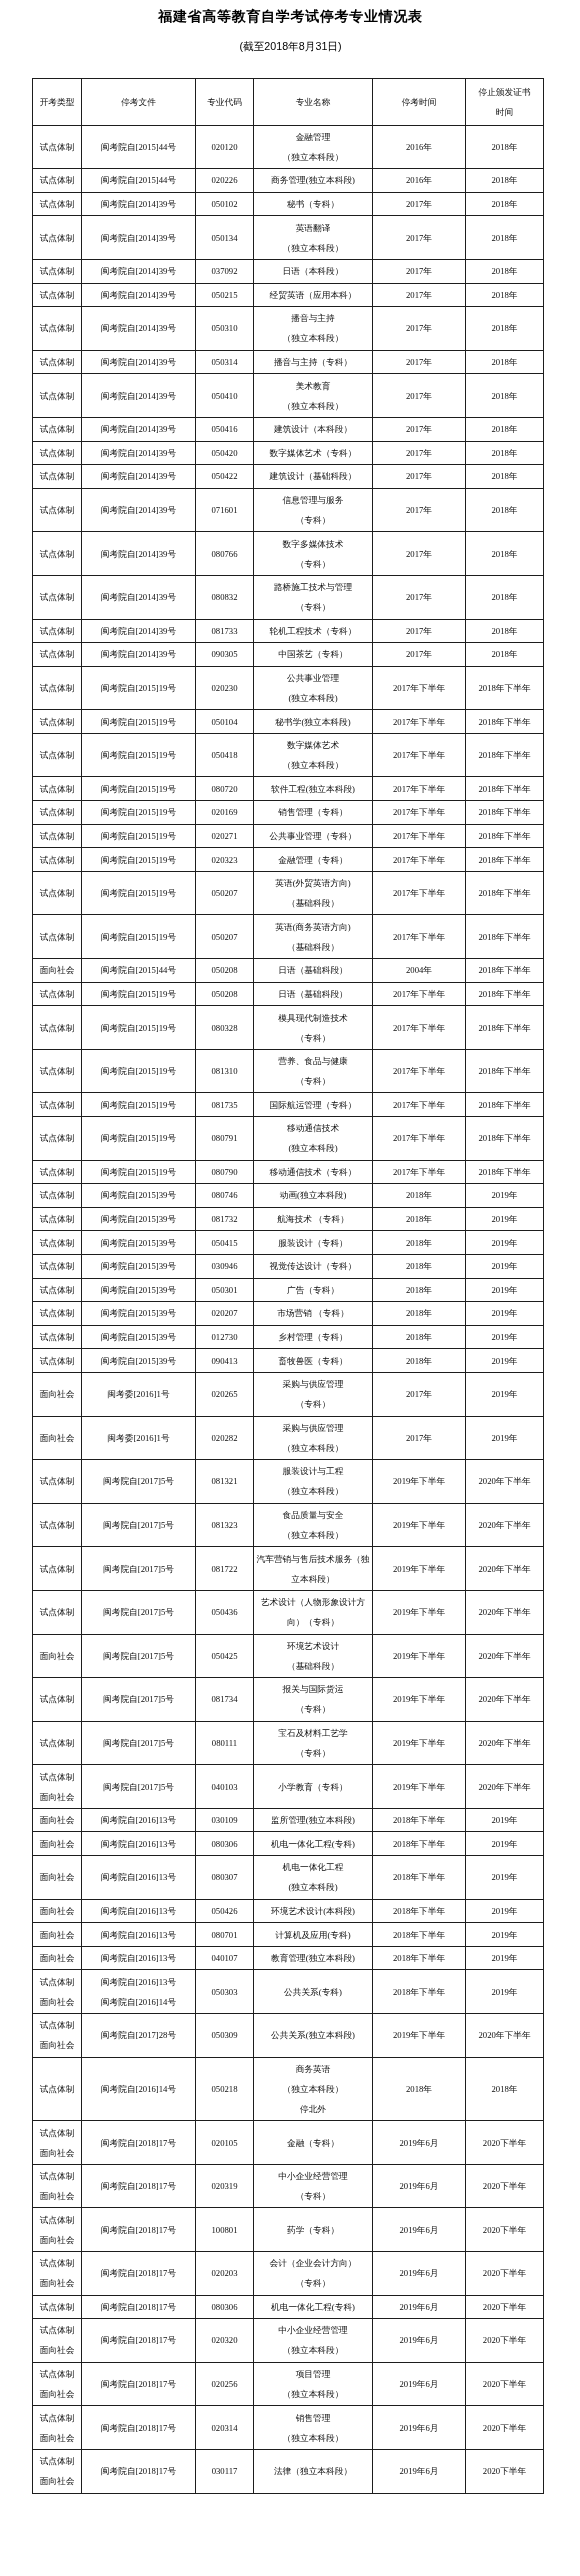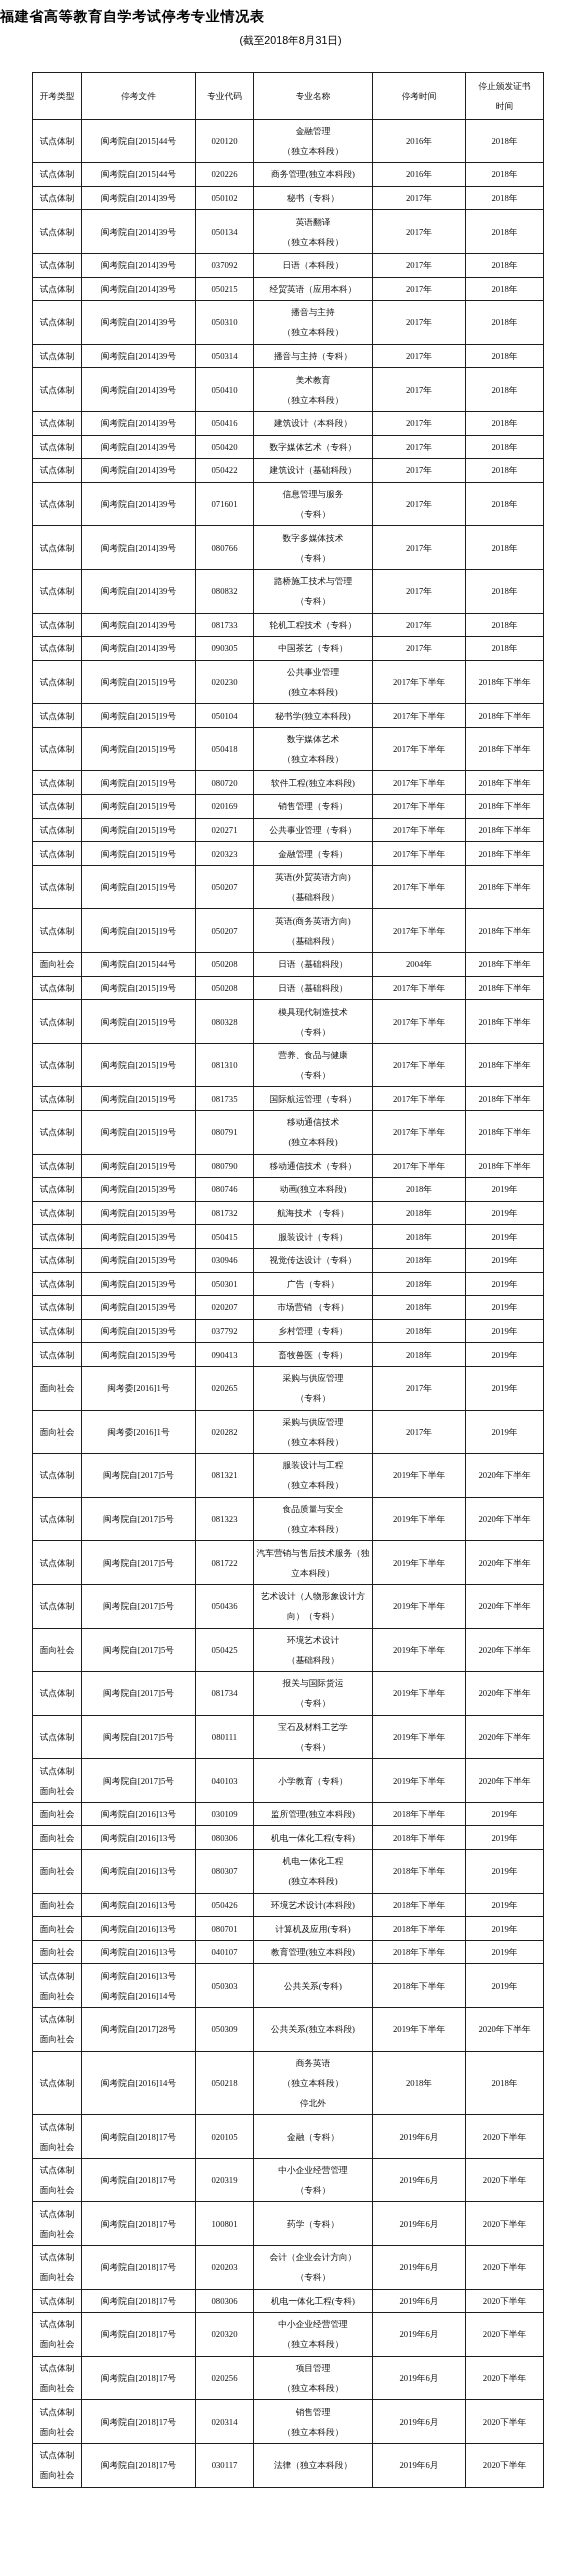--- a/index.html
+++ b/index.html
@@ -2,26 +2,26 @@
 <html style="font-size:10.7px"><head>
 <meta charset="utf-8">
 <style>
   html,body{margin:0;padding:0;background:#ffffff;}
   .page{
     width:581px;height:2576px;background:#ffffff;position:relative;
     font-family:"Liberation Serif","DejaVu Serif",serif;color:#000;
     overflow:hidden;
   }
   .doc-title{
-    padding-top:8px;text-align:left;
+    padding-top:8px;text-align:center;
     font-family:"Liberation Sans","DejaVu Sans",sans-serif;
     font-weight:bold;font-size:14px;letter-spacing:0.7px;color:#000;
   }
   .doc-subtitle{
-    margin-top:8px;text-align:center;
+    margin-top:14px;text-align:center;
     font-family:"Liberation Sans","DejaVu Sans",sans-serif;
     font-size:10.7px;color:#000;
   }
   table.stop-table{
     margin:24px 0 0 32px;width:512px;
     border-collapse:collapse;table-layout:fixed;
   }
   table.stop-table th,table.stop-table td{
     border:0.7px solid #1d1d1d;
     text-align:center;vertical-align:middle;
@@ -385,21 +385,21 @@
           <td>试点体制</td>
           <td>闽考院自[2015]39号</td>
           <td>020207</td>
           <td>市场营销 （专科）</td>
           <td>2018年</td>
           <td>2019年</td>
         </tr>
         <tr>
           <td>试点体制</td>
           <td>闽考院自[2015]39号</td>
-          <td>037792</td>
+          <td>012730</td>
           <td>乡村管理（专科）</td>
           <td>2018年</td>
           <td>2019年</td>
         </tr>
         <tr>
           <td>试点体制</td>
           <td>闽考院自[2015]39号</td>
           <td>090413</td>
           <td>畜牧兽医（专科）</td>
           <td>2018年</td>

